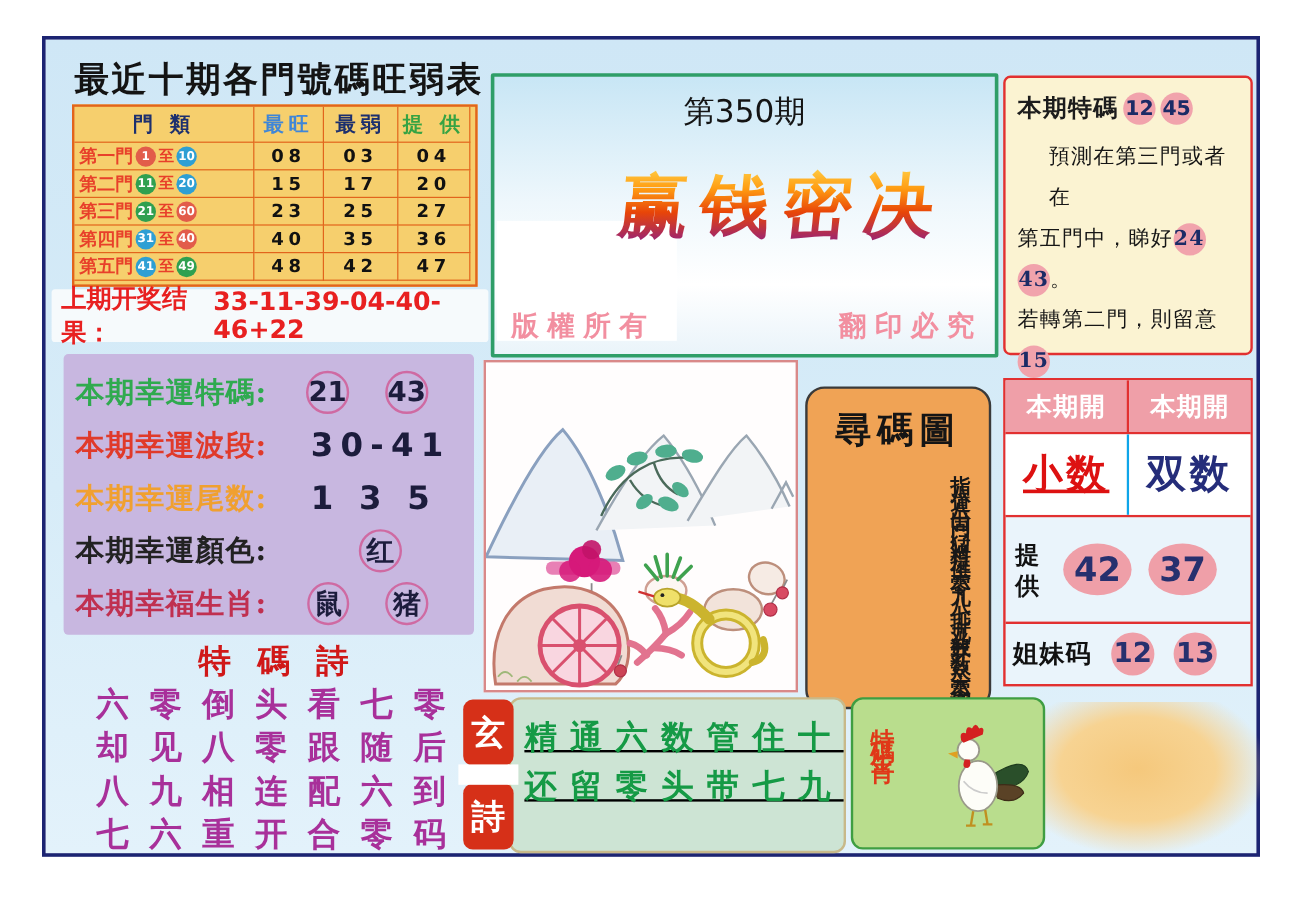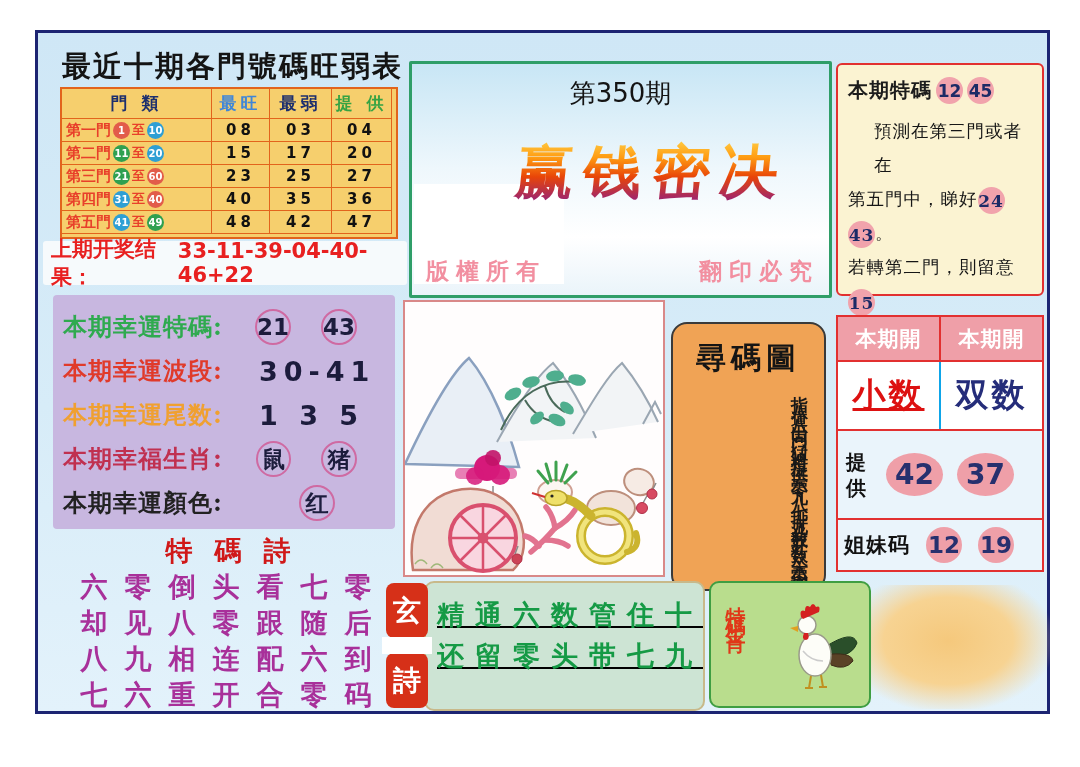--- a/index.html
+++ b/index.html
@@ -208,27 +208,27 @@
     </div>
     <div class="lk-row">
       <span class="lk-label lr serif">本期幸運波段:</span>
       <span class="lk-val">30-41</span>
     </div>
     <div class="lk-row">
       <span class="lk-label lo serif">本期幸運尾数:</span>
       <span class="lk-val">1 3 5</span>
     </div>
     <div class="lk-row">
+      <span class="lk-label lk serif">本期幸運顏色:</span>
+      <span class="oc" style="margin-left:40px">红</span>
+    </div>
+    <div class="lk-row">
       <span class="lk-label lc serif">本期幸福生肖:</span>
       <span class="oc">鼠</span>
       <span class="oc">猪</span>
-    </div>
-    <div class="lk-row">
-      <span class="lk-label lk serif">本期幸運顏色:</span>
-      <span class="oc" style="margin-left:40px">红</span>
     </div>
   </div>
 
   <div class="abs sp-title serif">特碼詩</div>
   <div class="abs sp-lines">
     <div class="sp-line serif">六零倒头看七零</div>
     <div class="sp-line serif">却见八零跟随后</div>
     <div class="sp-line serif">八九相连配六到</div>
     <div class="sp-line serif">七六重开合零码</div>
   </div>
@@ -361,21 +361,21 @@
       <div class="rt-offer-label">
         <span>提</span>
         <span>供</span>
       </div>
       <div class="oval">42</div>
       <div class="oval">37</div>
     </div>
     <div class="rt-row rt-sister">
       <span class="rt-sister-label">姐妹码</span>
       <span class="cc">12</span>
-      <span class="cc">19</span>
+      <span class="cc">13</span>
     </div>
   </div>
 
   <div class="abs blob"></div>
 
   <div class="abs mys">
     <div class="mys-box">
       <div class="mys-line serif">精通六数管住十</div>
       <div class="mys-line serif" style="margin-top:0">还留零头带七九</div>
     </div>

